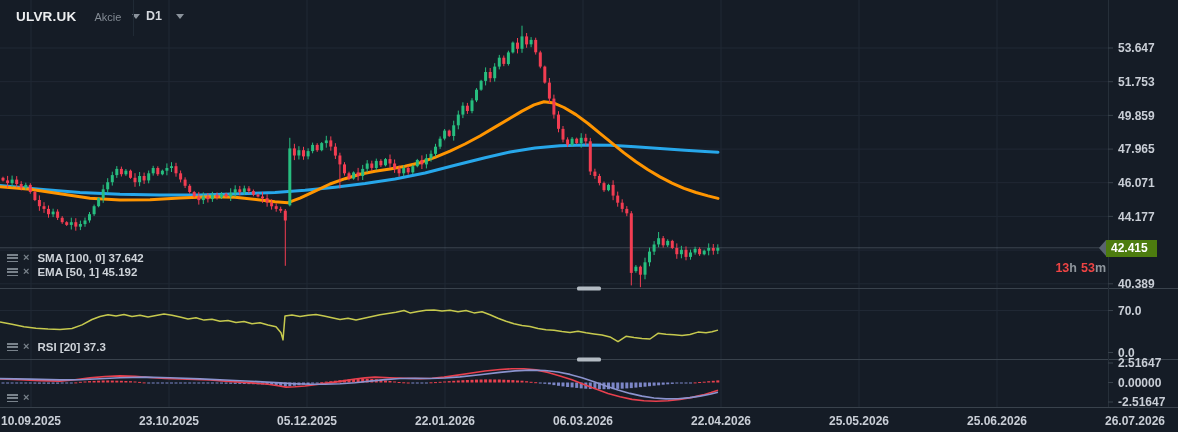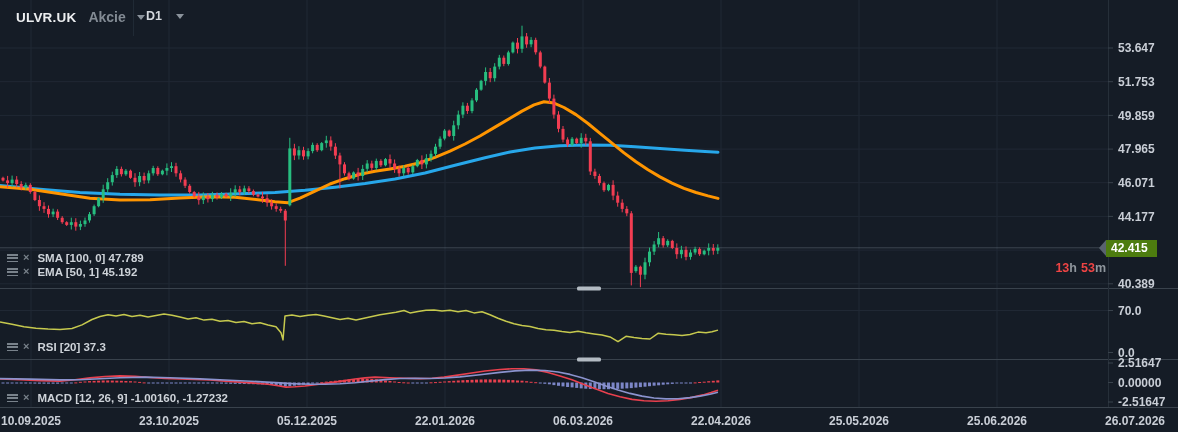--- a/index.html
+++ b/index.html
@@ -8,21 +8,21 @@
     position:relative;width:1178px;height:432px;overflow:hidden;
     background:#151c26;
     font-family:"Liberation Sans","DejaVu Sans",sans-serif;
     -webkit-font-smoothing:antialiased;
   }
   svg{position:absolute;left:0;top:0;}
   
   .header{position:absolute;left:0;top:0;height:36px;width:100%;z-index:5;}
   .symbol-btn{position:absolute;left:16px;top:9px;display:flex;align-items:baseline;cursor:pointer;justify-content:space-between;}
   .symbol-name{font-size:13.5px;font-weight:700;color:#eceef0;letter-spacing:.2px;}
-  .symbol-type{font-size:14px;font-weight:700;color:#828a93;margin-left:12px;}
+  .symbol-type{font-size:11px;font-weight:400;color:#828a93;margin-left:18px;}
   .caret{width:0;height:0;border-left:4px solid transparent;border-right:4px solid transparent;
          border-top:5px solid #8b939c;display:inline-block;margin-left:11px;align-self:center;}
   .hdr-sep{position:absolute;left:133px;top:0;width:1px;height:36px;background:#202a35;}
   .interval-btn{position:absolute;left:146px;top:9px;display:flex;align-items:flex-start;cursor:pointer;}
   .interval-label{font-size:12.5px;font-weight:700;color:#d4d8dd;}
   .interval-btn .caret{margin-left:14px;}
   
   .ind-row{position:absolute;left:7px;display:flex;align-items:center;height:14px;z-index:5;}
   .ic{display:inline-block;margin-right:5px;cursor:pointer;}
   .ic-menu{width:11px;height:9px;
@@ -620,35 +620,34 @@
     <div class="hdr-sep"></div>
     <div class="interval-btn">
       <span class="interval-label">D1</span>
       <span class="caret"></span>
     </div>
   </div>
 
   <div class="ind-row" style="top:251px">
     <span class="ic ic-menu"></span>
     <span class="ic ic-x">×</span>
-    <span class="ind-label">SMA [100, 0] 47.789</span>
+    <span class="ind-label">SMA [100, 0] 37.642</span>
   </div>
   <div class="ind-row" style="top:265px">
     <span class="ic ic-menu"></span>
     <span class="ic ic-x">×</span>
     <span class="ind-label">EMA [50, 1] 45.192</span>
   </div>
   <div class="ind-row" style="top:340px">
     <span class="ic ic-menu"></span>
     <span class="ic ic-x">×</span>
     <span class="ind-label">RSI [20] 37.3</span>
   </div>
   <div class="ind-row" style="top:391px">
     <span class="ic ic-menu"></span>
     <span class="ic ic-x">×</span>
-    <span class="ind-label">MACD [12, 26, 9] -1.00160, -1.27232</span>
   </div>
 
   <div class="price-tag">42.415</div>
 
   <div class="countdown"><span class="cd-num">13</span><span class="cd-unit">h</span><span class="cd-sp"></span><span class="cd-num">53</span><span class="cd-unit">m</span></div>
 
 </div>
 
 </body></html>

